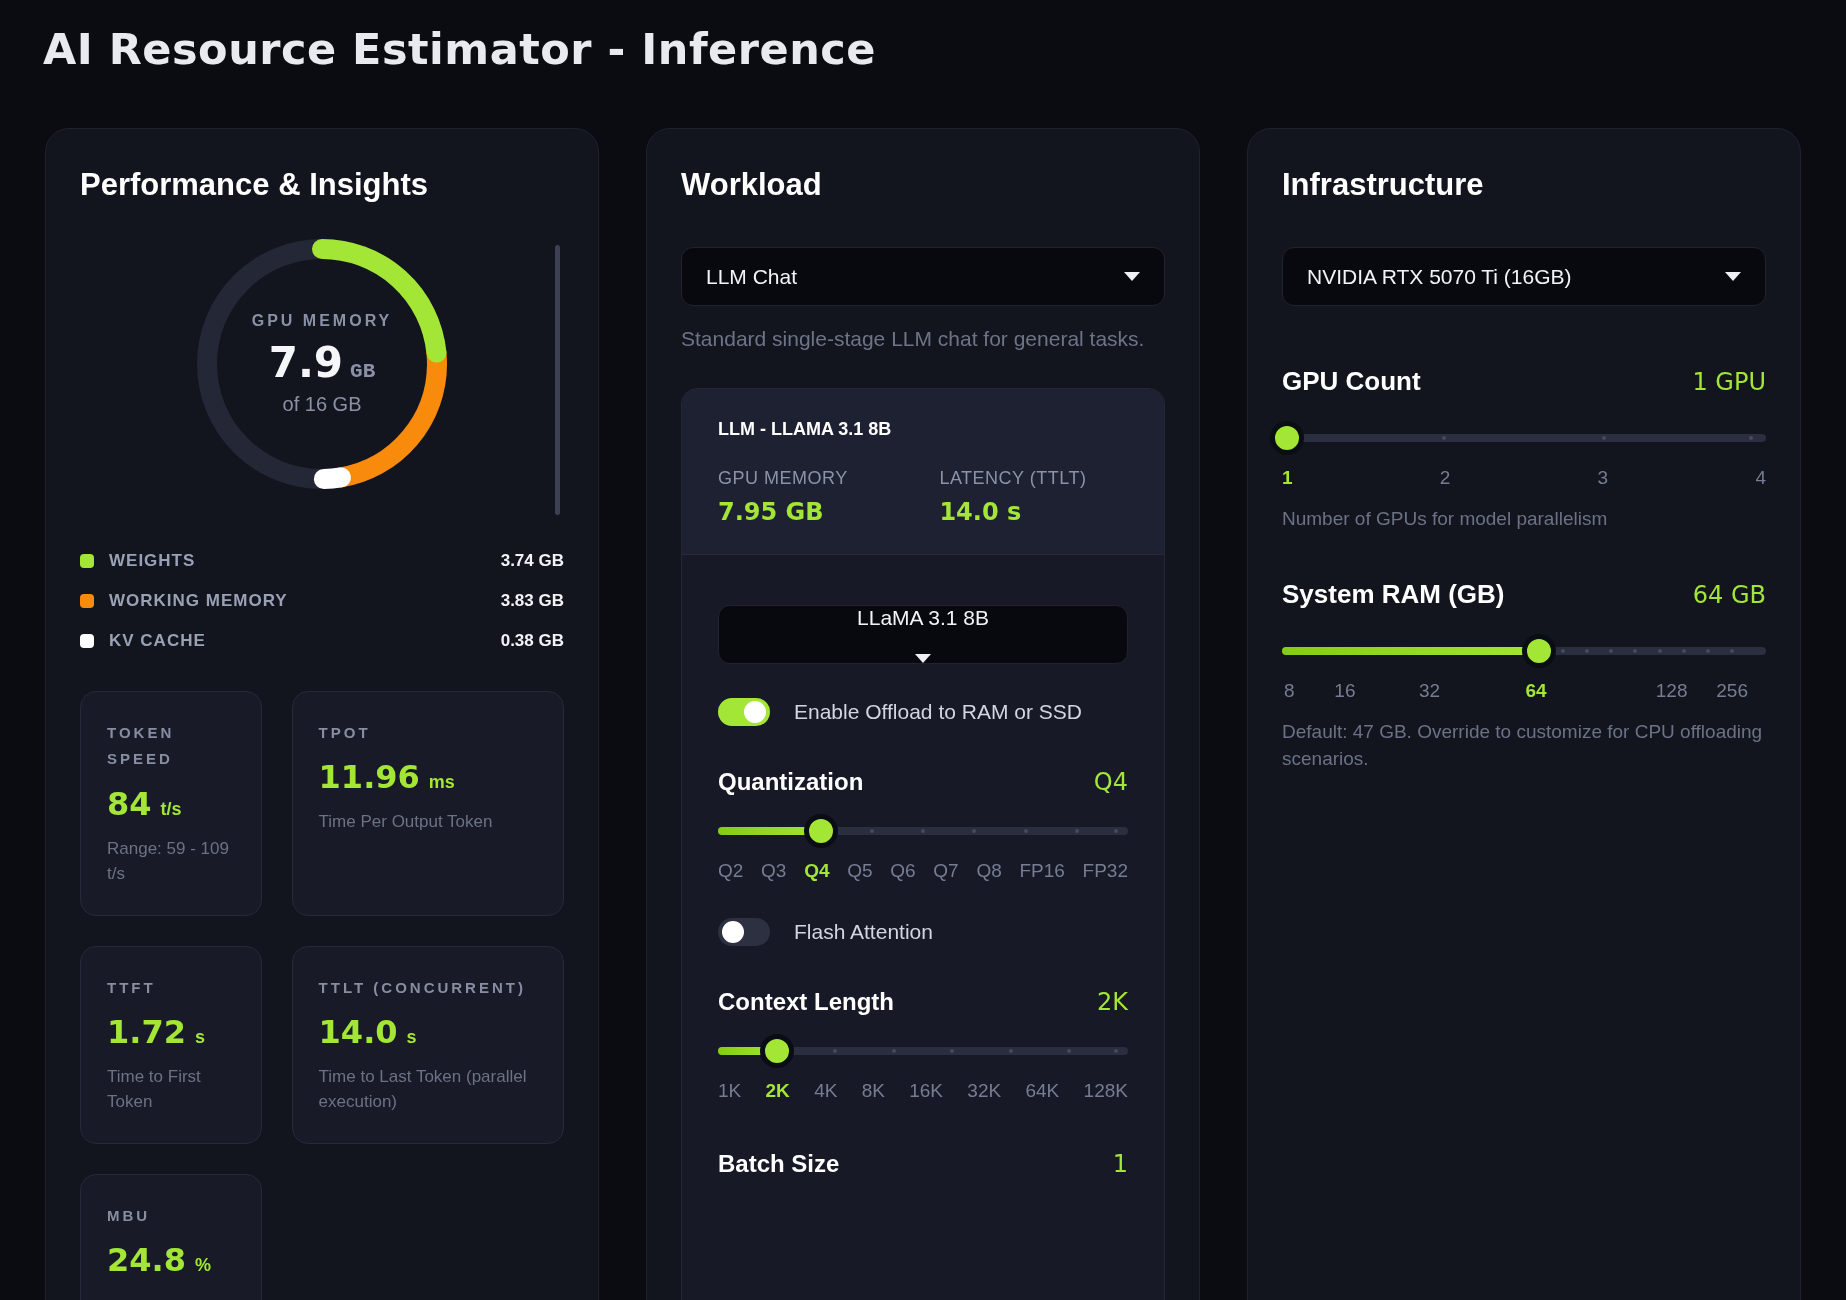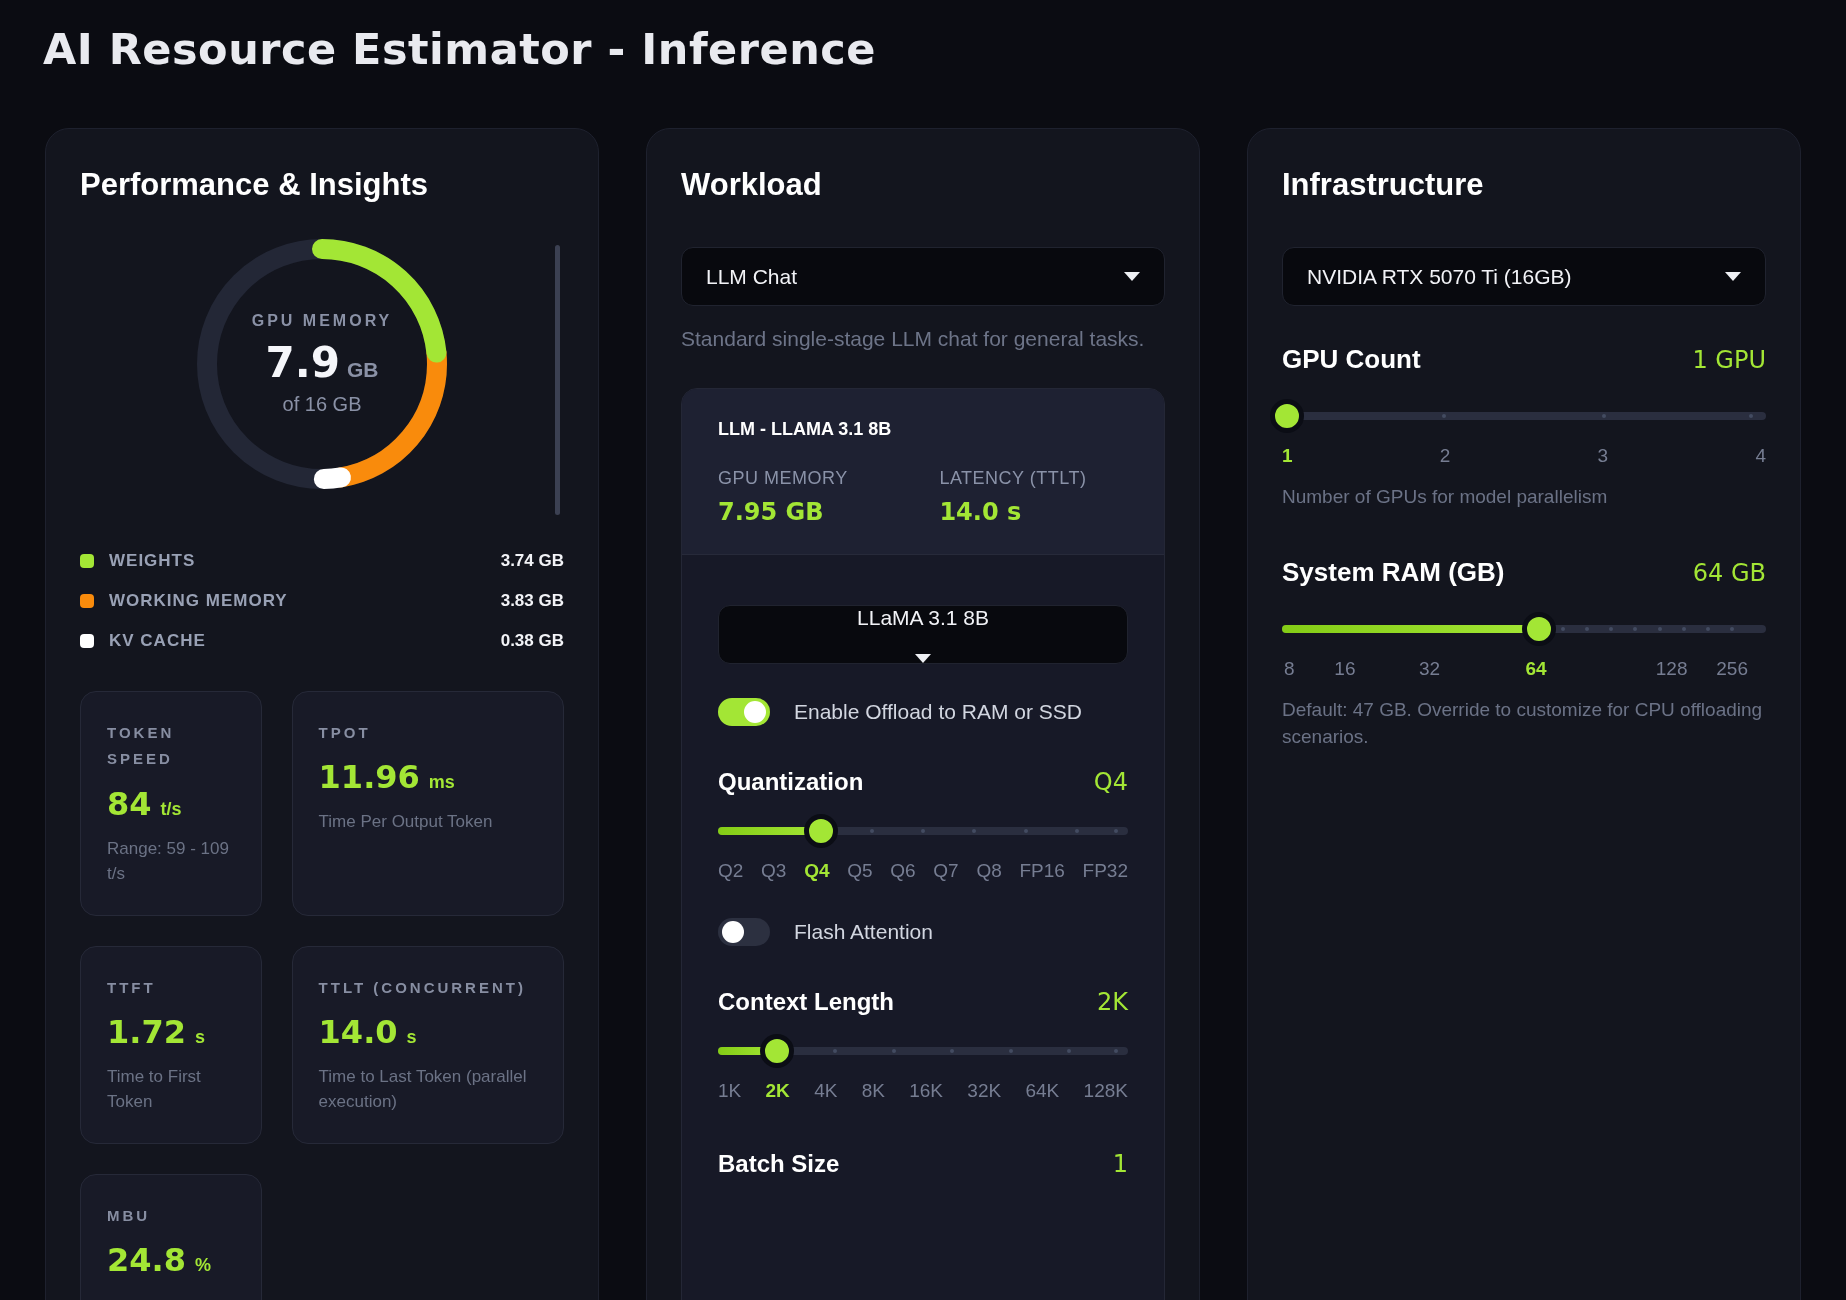--- a/index.html
+++ b/index.html
@@ -44,21 +44,21 @@
   .gauge-wrap { position:relative; width:270px; height:270px; margin:26px auto 0; }
   .gauge-wrap svg { transform:rotate(-90deg); }
   .gauge-center {
     position:absolute; inset:0;
     display:flex; flex-direction:column; align-items:center; justify-content:center;
     text-align:center;
   }
   .gauge-label { font-size:16px; font-weight:bold; letter-spacing:3px; color:#8a91a6; }
   .gauge-value-row { margin-top:8px; display:flex; align-items:baseline; gap:7px; }
   .gauge-value { font-family:"DejaVu Sans", sans-serif; font-weight:bold; font-size:42px; color:#f5f6fa; }
-  .gauge-unit { font-size:21px; font-weight:bold; color:#8a91a6; }
+  .gauge-unit { font-size:21px; font-weight:bold; color:#8a91a6;font-family:Liberation Mono, monospace; }
   .gauge-sub { margin-top:6px; font-size:20px; color:#8a91a6; }
   .scroll-thumb {
     position:absolute; right:38px; top:116px; width:5px; height:270px;
     background:#3b4052; border-radius:3px;
   }
   
   .legend { margin-top:42px; }
   .legend-row { display:flex; align-items:center; gap:15px; height:40px; }
   .swatch { width:14px; height:14px; border-radius:4px; flex:none; }
   .legend-label { font-size:17px; font-weight:bold; letter-spacing:1px; color:#99a1b5; }
@@ -328,21 +328,21 @@
   </section>
 
   <section class="panel">
     <h2>Infrastructure</h2>
 
     <div class="dropdown">
       <span class="dval">NVIDIA RTX 5070 Ti (16GB)</span>
       <span class="chev"></span>
     </div>
 
-    <div class="ctl-block" style="margin-top:38px;">
+    <div class="ctl-block" style="margin-top:60px;">
       <div class="ctl-head">
         <span class="field-label" style="font-size:26px;">GPU Count</span>
         <span class="ctl-value">1 GPU</span>
       </div>
       <div class="slider" style="margin-top:24px;">
         <div class="track"></div>
         <div class="dot" style="left:33.5%"></div>
         <div class="dot" style="left:66.5%"></div>
         <div class="dot" style="left:97%"></div>
         <div class="thumb" style="left:1%"></div>

